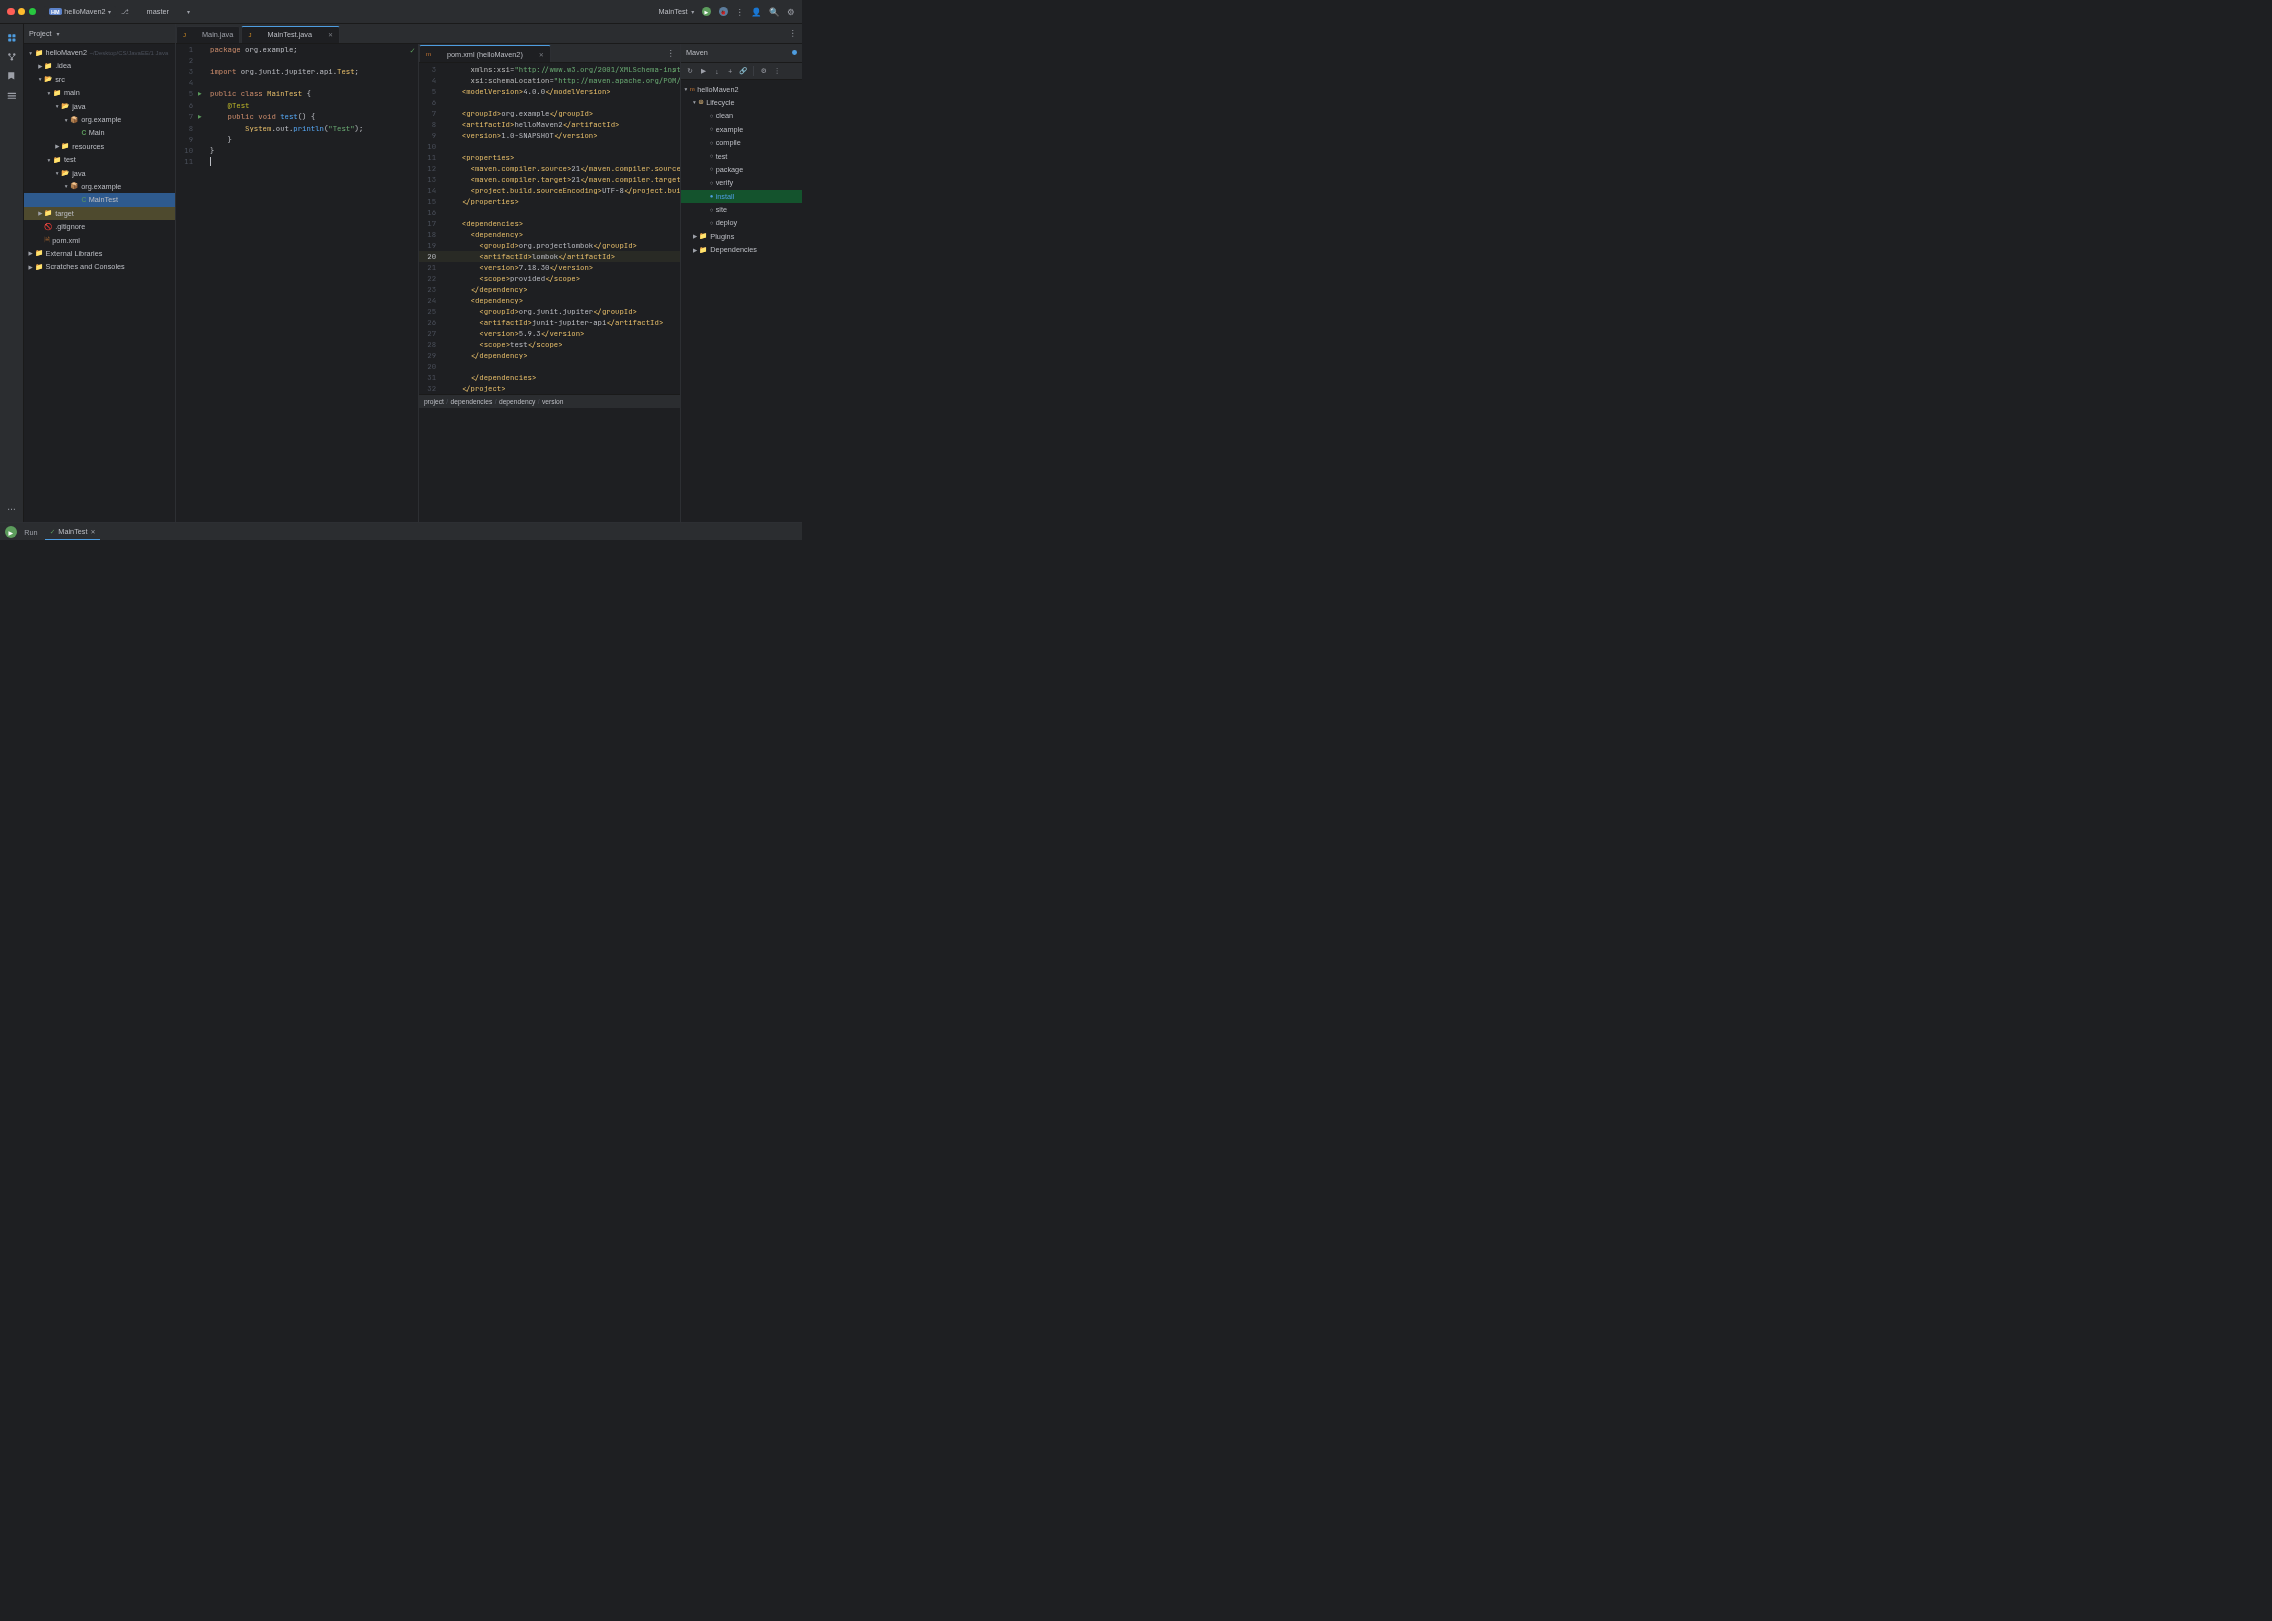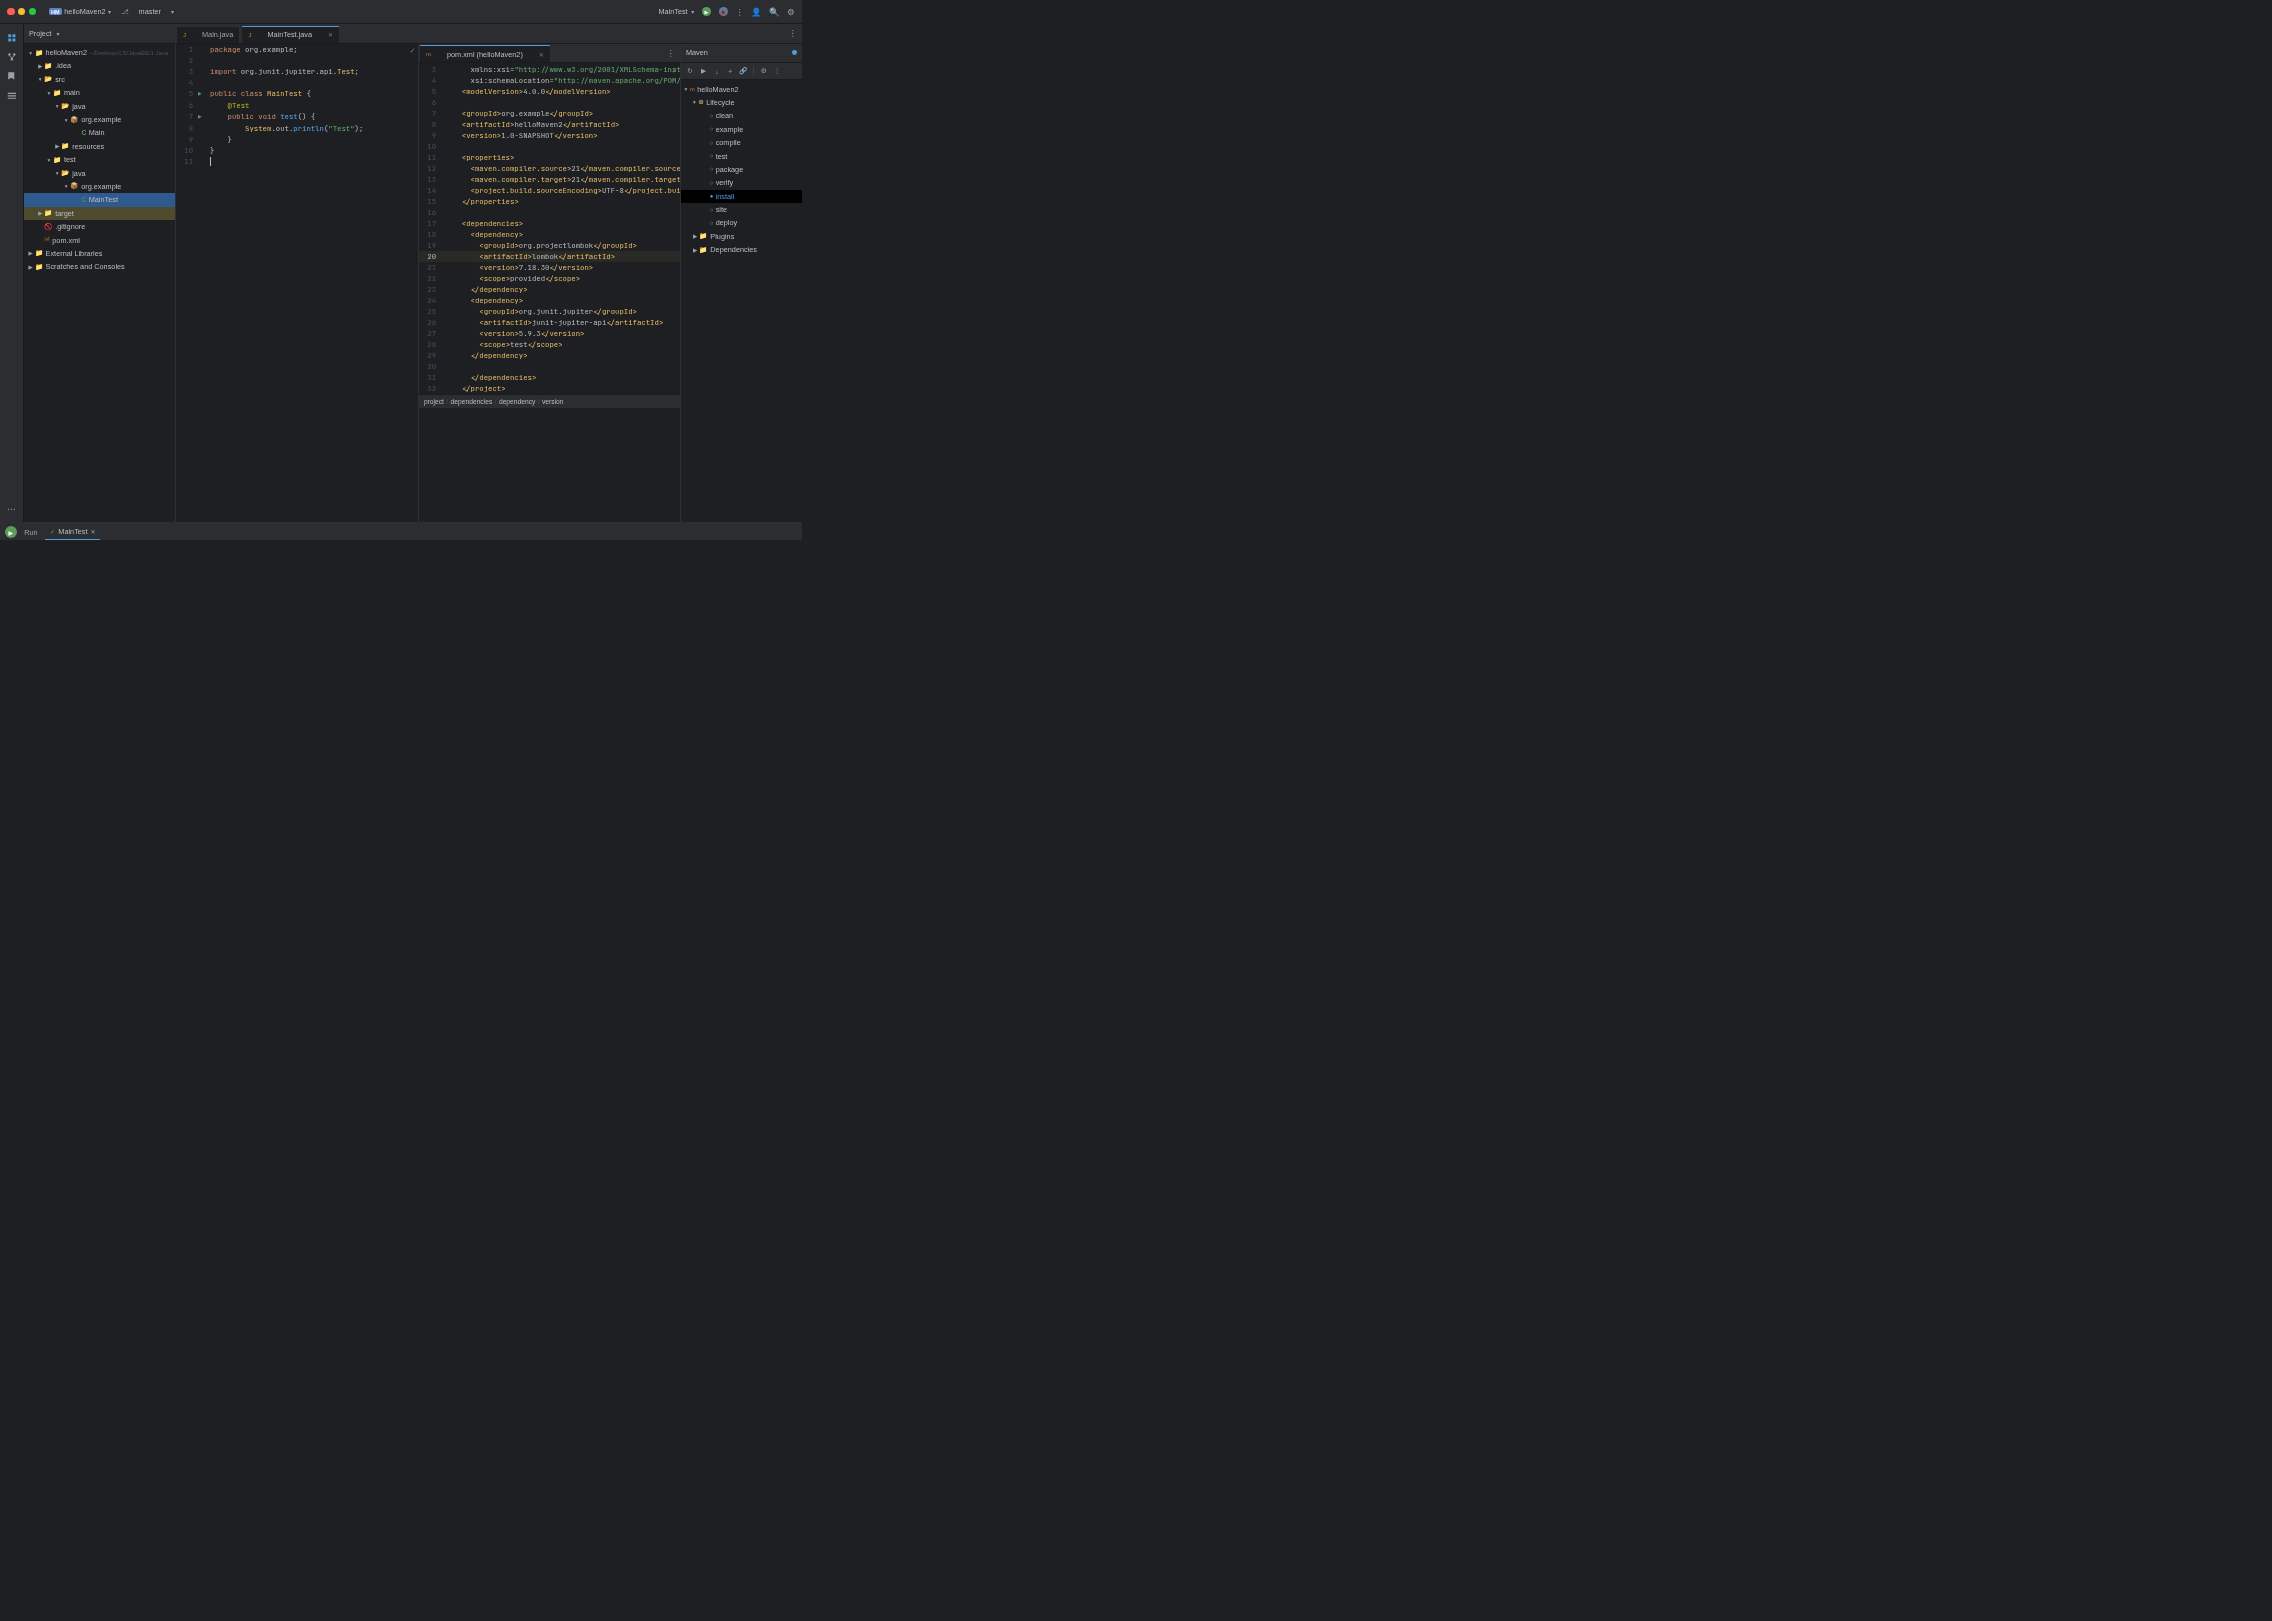--- a/index.html
+++ b/index.html
@@ -51,21 +51,21 @@
       background: #5c82c9;
       color: white;
       font-size: 5.5px;
       font-weight: bold;
       padding: 0.6px 2.4px;
       border-radius: 1.8px;
     }
     .branch-label {
       display: flex;
       align-items: center;
-      gap: 10px;
+      gap: 18px;
       margin-left: 4.9px;
       font-size: 7.3px;
       color: #bcbec4;
     }
     .titlebar-right {
       position: absolute;
       right: 7.3px;
       top: 50%;
       transform: translateY(-50%);
       display: flex;
@@ -364,21 +364,21 @@
     .maven-item {
       display: flex;
       align-items: center;
       height: 13.4px;
       padding-left: 4.9px;
       cursor: pointer;
       font-size: 7.3px;
       color: #bcbec4;
       gap: 2.4px;
     }
-    .maven-item.active-item { background: #000000; color: #4e9de0; }
+    .maven-item.active-item { background: #14532d; color: #4e9de0; }
 
     
     #bottom-panel {
       height: 140px;
       background: #1e1f22;
       border-top: 0.6px solid #2d2f33;
       display: flex;
       flex-direction: column;
     }
     .bottom-tab-bar {

